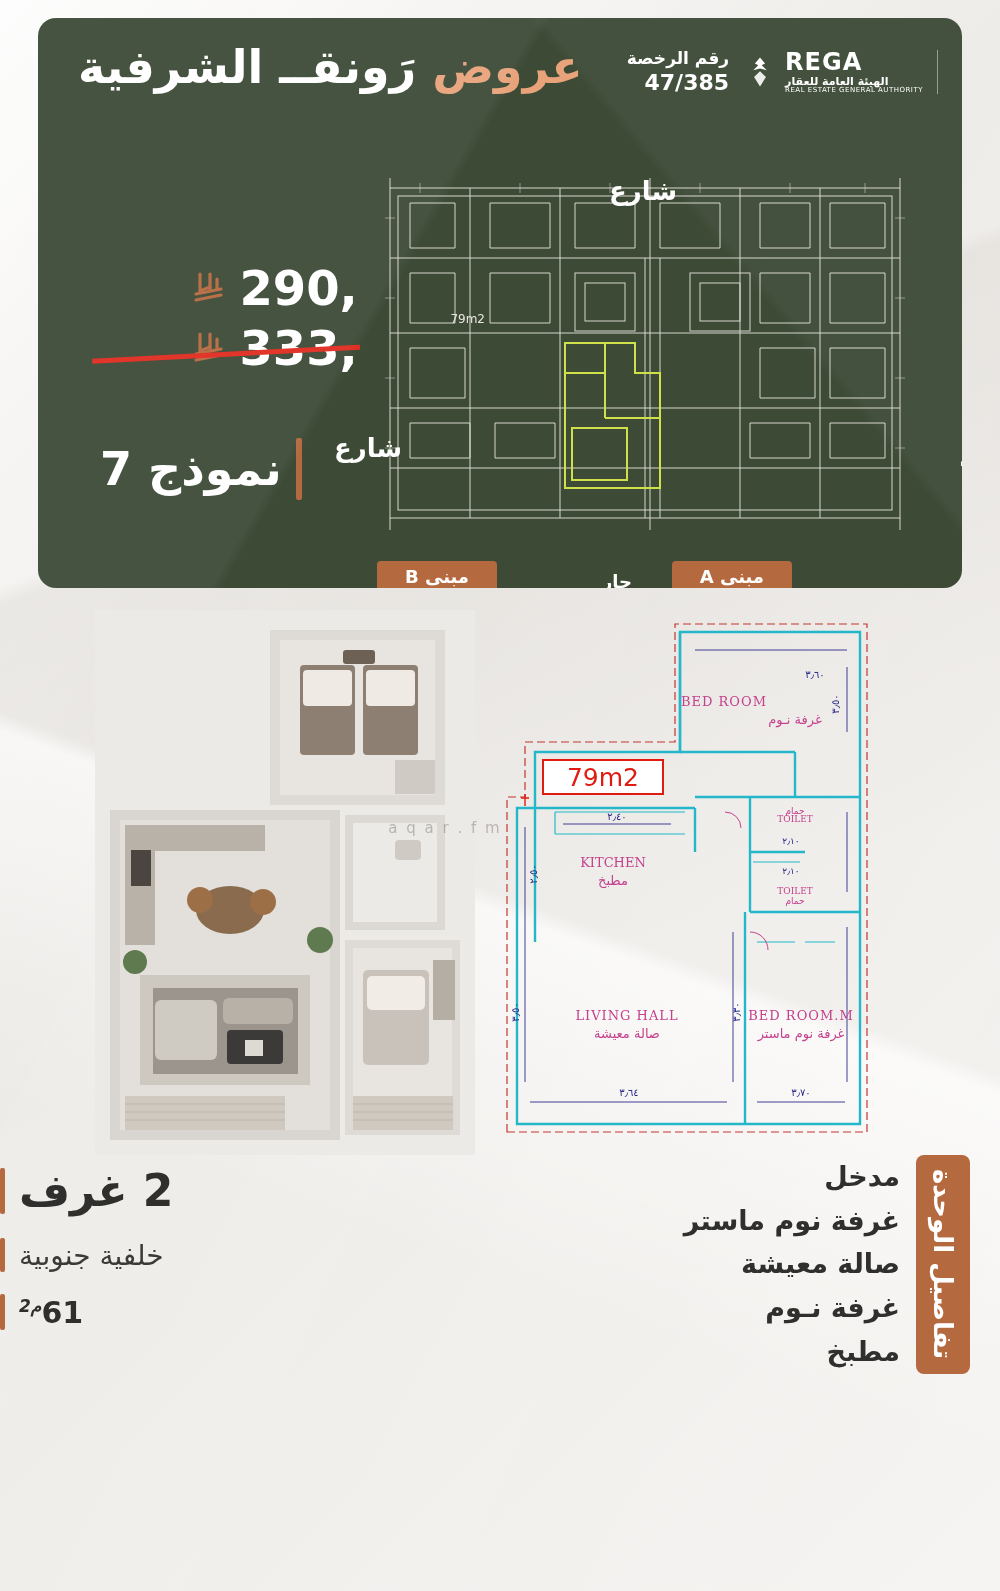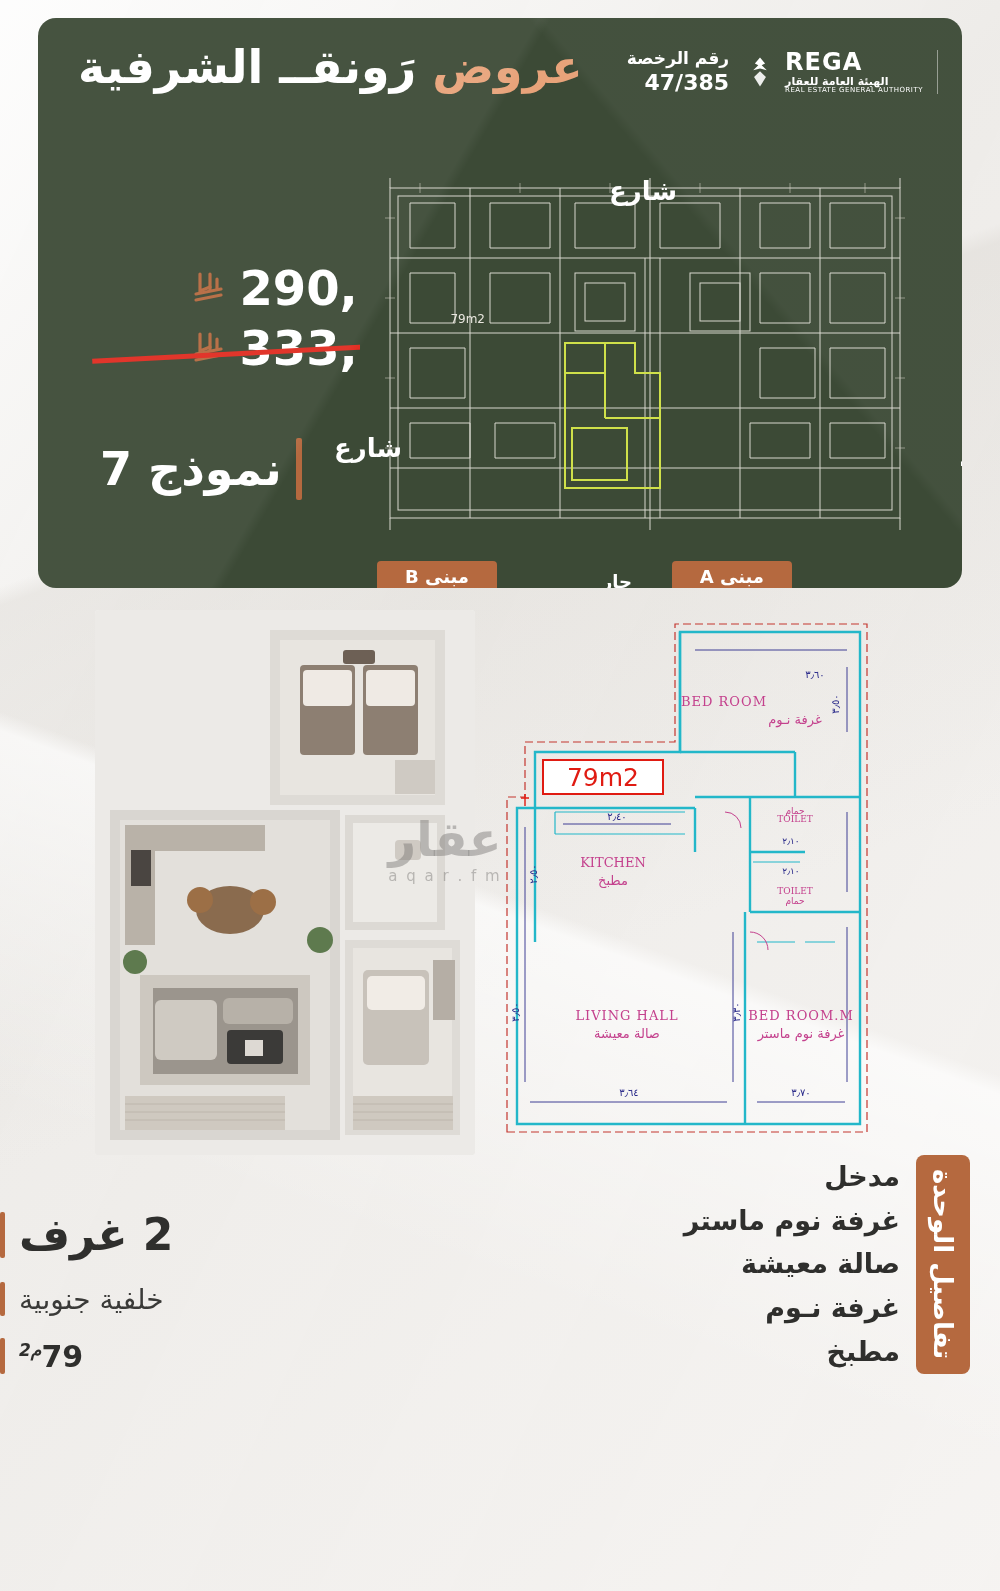--- a/index.html
+++ b/index.html
@@ -147,21 +147,21 @@
     width:200px; text-align:center;
     color:rgba(120,118,115,0.45);
     direction:rtl; pointer-events:none;
   }
   .watermark .wm1 { font-size:48px; font-weight:700; line-height:1; }
   .watermark .wm2 { font-size:15px; letter-spacing:2px; margin-top:4px; direction:ltr;}
 
   
   .specs-left {
     position:absolute; left:0; top:1165px; width:470px;
-    text-align:right; direction:rtl; padding-right:30px;margin-top:44px;
+    text-align:right; direction:rtl; padding-right:30px;
   }
   .spec-row { display:flex; align-items:center; justify-content:flex-end; gap:14px; margin-bottom:22px; }
   .spec-bar { width:5px; background:#b5693f; border-radius:2px; }
   .spec-big { font-size:44px; font-weight:700; color:#2f2f2d; }
   .spec-mid { font-size:28px; font-weight:400; color:#3a3a38; }
   .spec-sm  { font-size:30px; font-weight:700; color:#2f2f2d; }
   .unit-sup { font-size:17px; vertical-align:super;font-style:italic; }
 
   .details-panel {
     position:absolute; right:30px; top:1155px;
@@ -341,21 +341,20 @@
 
       <rect x="30" y="486" width="160" height="34" fill="#cfc9c0"></rect>
       <rect x="258" y="486" width="100" height="34" fill="#cfc9c0"></rect>
       <g stroke="#bdb6ac" stroke-width="1">
         <path d="M30 494 H190 M30 502 H190 M30 510 H190 M258 494 H358 M258 502 H358 M258 510 H358"></path>
       </g>
     </svg>
   </div>
 
   <div class="watermark">
-    <div class="wm1">عقار</div>
     <div class="wm2">a q a r . f m</div>
   </div>
 
   <div class="plan2">
     <svg viewBox="0 0 385 540">
       <rect x="0" y="0" width="385" height="540" fill="none"></rect>
 
       <g stroke="#c4362f" stroke-width="1.2" fill="none" stroke-dasharray="8 4">
         <path d="M12 520 L12 185 L30 185 L30 130 L180 130 L180 12 L372 12 L372 520 Z"></path>
       </g>
@@ -439,21 +438,21 @@
     <div class="spec-row">
       <div class="spec-big">2 غرف</div>
       <div class="spec-bar" style="height:46px"></div>
     </div>
     <div class="spec-row">
       <div class="spec-mid">خلفية جنوبية</div>
       <div class="spec-bar" style="height:34px"></div>
     </div>
     <div class="spec-row">
       <div class="spec-sm">
-        <span>79</span><span class="unit-sup">م2</span>
+        <span>61</span><span class="unit-sup">م2</span>
       </div>
       <div class="spec-bar" style="height:36px"></div>
     </div>
   </div>
 
   <div class="details-panel">
     <div class="details-tab">
       <span>تفاصيل الوحدة</span>
     </div>
     <ul class="details-list">

